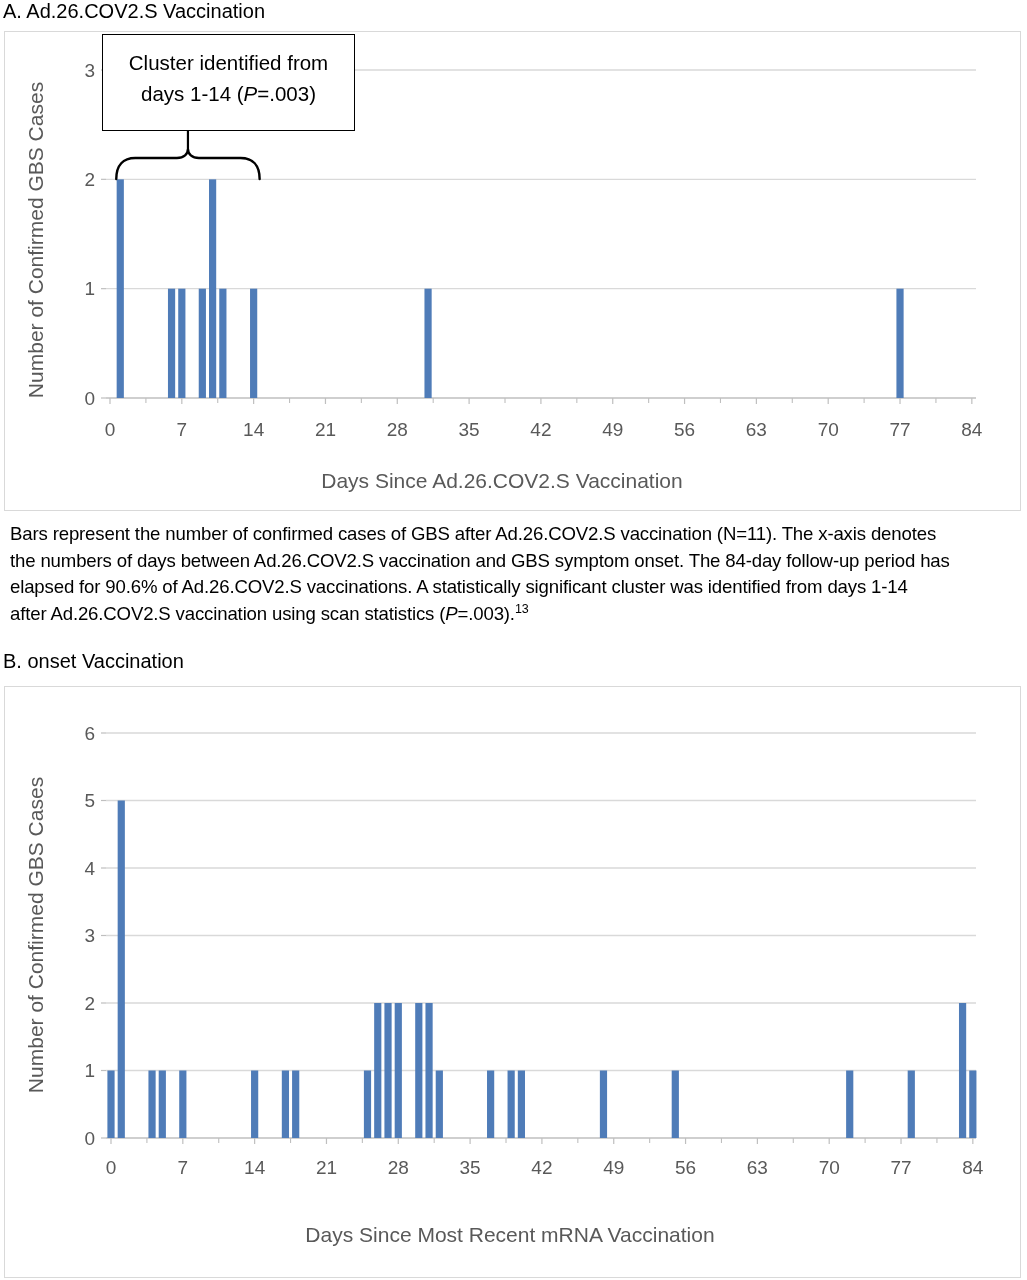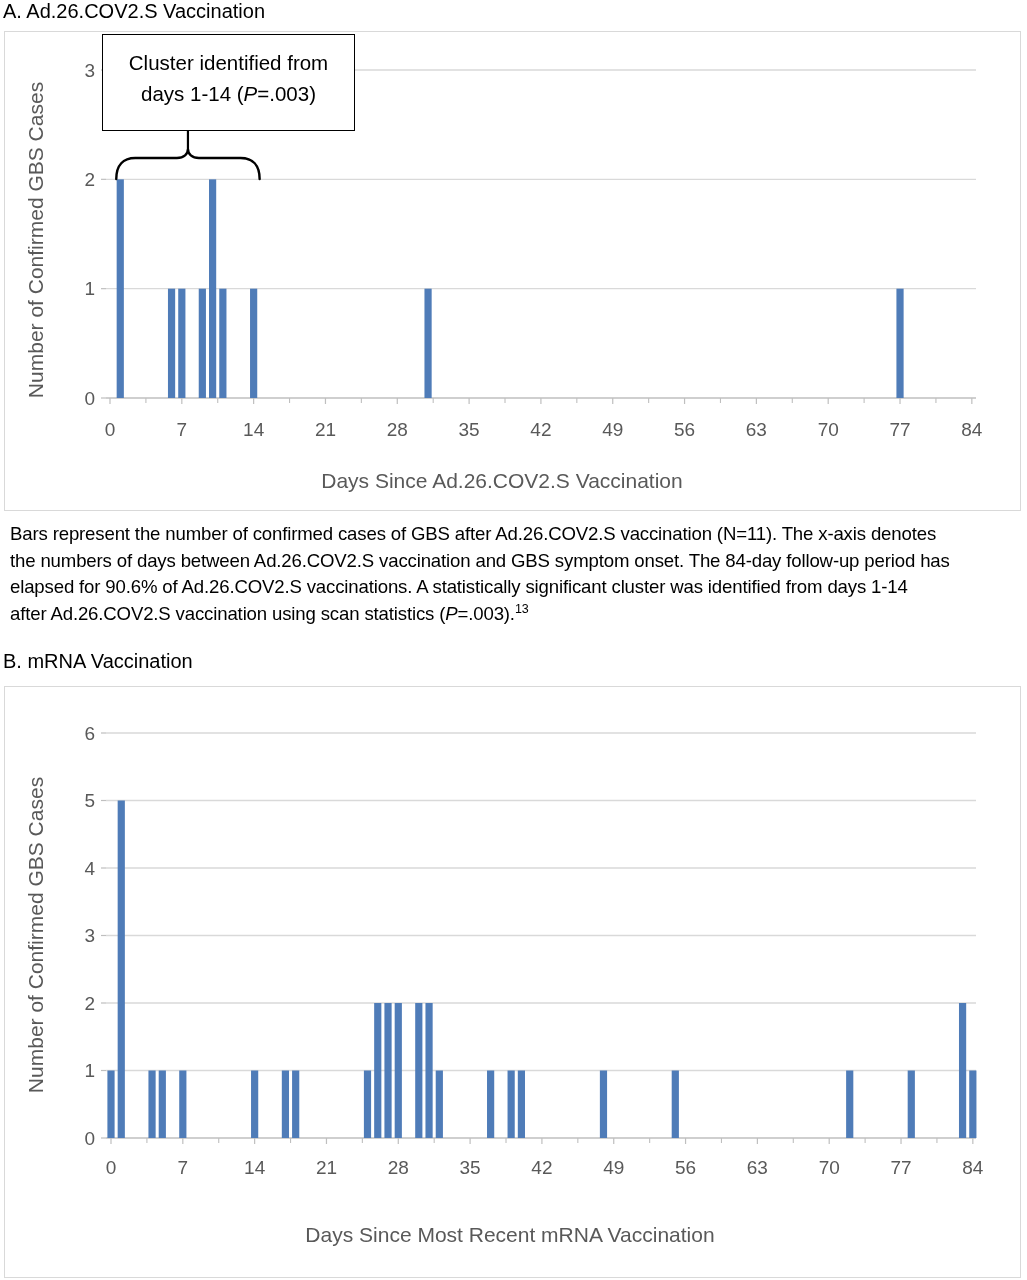--- a/index.html
+++ b/index.html
@@ -103,21 +103,21 @@
   </div>
 </div>
 
 <p class="caption">
   <span class="cap-line">Bars represent the number of confirmed cases of GBS after Ad.26.COV2.S vaccination (N=11). The x-axis denotes</span><br>
   <span class="cap-line">the numbers of days between Ad.26.COV2.S vaccination and GBS symptom onset. The 84-day follow-up period has</span><br>
   <span class="cap-line">elapsed for 90.6% of Ad.26.COV2.S vaccinations. A statistically significant cluster was identified from days 1-14</span><br>
   <span class="cap-line"><span>after Ad.26.COV2.S vaccination using scan statistics (</span><i>P</i><span>=.003).</span><sup>13</sup></span>
 </p>
 
-<div class="panel-title" id="titleB">B. mRNA Vaccination</div>
+<div class="panel-title" id="titleB">B. onset Vaccination</div>
 
 <div class="chart-box" id="chartB">
   <svg id="svgB" width="1015" height="590">
       <line x1="101" y1="383.5" x2="971" y2="383.5" stroke="#d9d9d9" stroke-width="1.3"></line>
       <line x1="101" y1="316" x2="971" y2="316" stroke="#d9d9d9" stroke-width="1.3"></line>
       <line x1="101" y1="248.5" x2="971" y2="248.5" stroke="#d9d9d9" stroke-width="1.3"></line>
       <line x1="101" y1="181" x2="971" y2="181" stroke="#d9d9d9" stroke-width="1.3"></line>
       <line x1="101" y1="113.5" x2="971" y2="113.5" stroke="#d9d9d9" stroke-width="1.3"></line>
       <line x1="101" y1="46" x2="971" y2="46" stroke="#d9d9d9" stroke-width="1.3"></line>
       <line x1="96" y1="451" x2="101" y2="451" stroke="#bfbfbf" stroke-width="1.2"></line>

